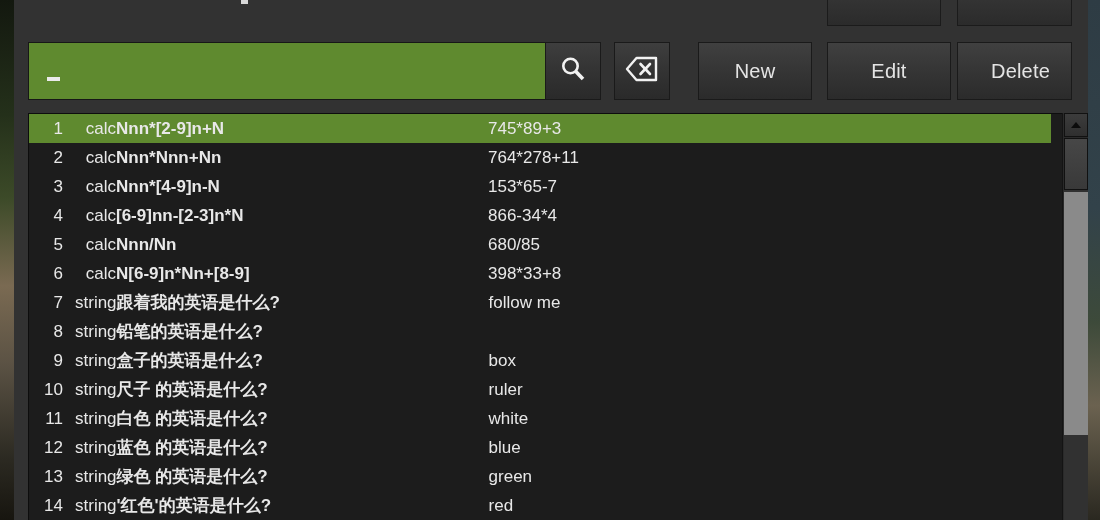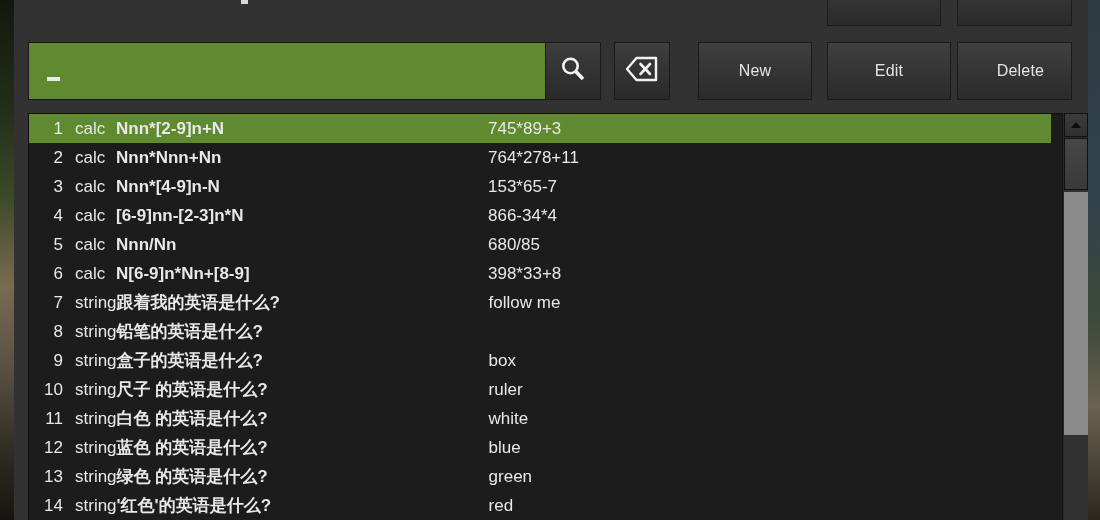--- a/index.html
+++ b/index.html
@@ -79,21 +79,21 @@
   }
   #search-button { left: 531px; }
   #clear-button  { left: 600px; }
 
   .text-btn {
     position: absolute;
     top: 0; height: 58px;
     border: 1px solid #1a1a1a;
     background: linear-gradient(180deg, #404040 0%, #363636 45%, #2b2b2b 100%);
     color: #e4e4e4;
-    font-size: 16px;
+    font-size: 20px;
     display: flex; align-items: center; justify-content: center;
     cursor: pointer;
     letter-spacing: .2px;
   }
   #new-button    { left: 684px; width: 114px; }
   #edit-button   { left: 813px; width: 124px; }
   #delete-button { left: 943px; width: 115px; padding-left: 12px; }
 
   
   #list-panel {
@@ -126,20 +126,21 @@
 
   .cell-index {
     width: 34px;
     text-align: right;
     flex: 0 0 34px;
     padding-right: 0;
   }
   .cell-type {
     flex: 0 0 53px;
     padding-left: 12px;
+    text-align: right;
   }
   .cell-pattern {
     flex: 0 0 372px;
     padding-left: 0;
     font-weight: bold;
   }
   .cell-value {
     flex: 1 1 auto;
   }
 

